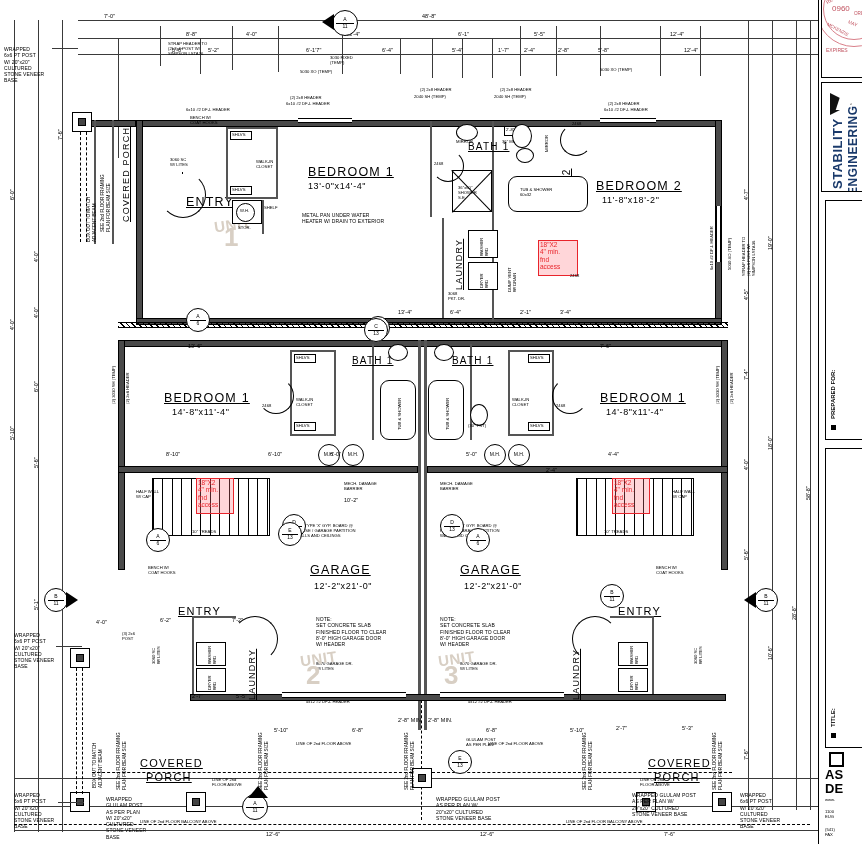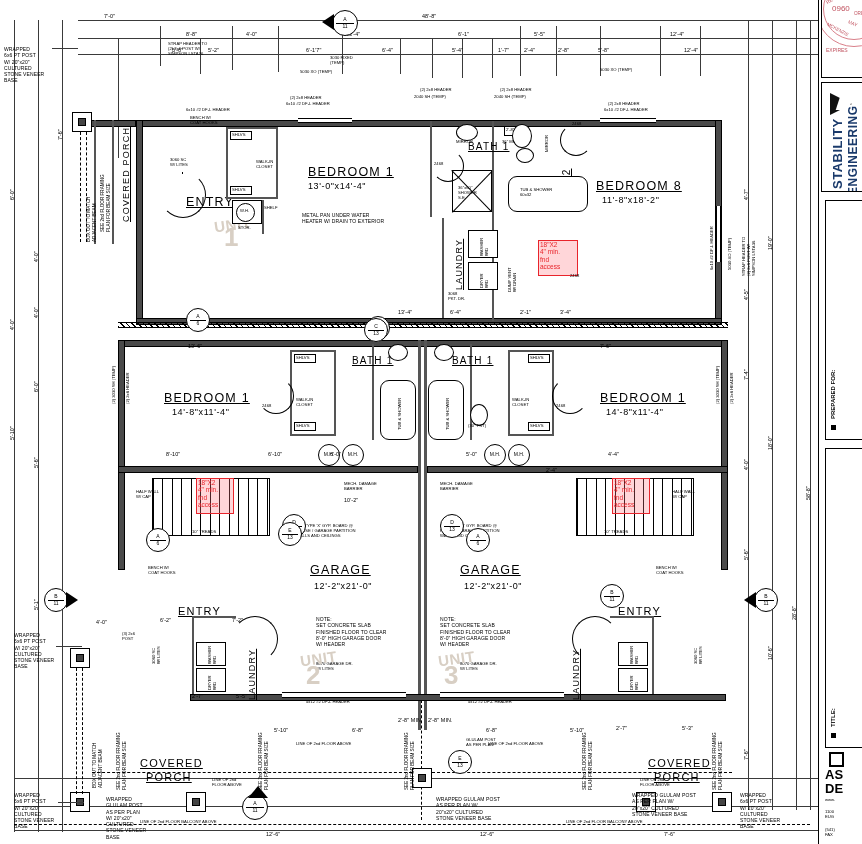--- a/index.html
+++ b/index.html
@@ -277,21 +277,21 @@
 
   <div class="redbox" style="left:538px;top:240px;width:38px;height:34px;"></div>
   <div class="t red" style="left:540px;top:241px;font-size:6.5px;line-height:1.15;white-space:pre;">18"X2
 4" min.
 fnd
 access</div>
   <div class="t tinyv" style="left:508px;top:292px;">DUMP VENT
 W/ DRAIN</div>
   <div class="t tiny" style="left:570px;top:274px;">2468</div>
 
-  <div class="t rm" style="left:596px;top:180px;">BEDROOM 8</div>
+  <div class="t rm" style="left:596px;top:180px;">BEDROOM 2</div>
   <div class="t rmsub" style="left:602px;top:196px;">11'-8"x18'-2"</div>
   <div class="t tiny" style="left:608px;top:102px;">(2) 2x8 HEADER</div>
   <div class="t tiny" style="left:604px;top:108px;">6x10 #2 DF-L HEADER</div>
   <div class="t tiny" style="left:600px;top:68px;">5030 XO (TEMP)</div>
   <div class="t tinyv" style="left:710px;top:270px;">6x10 #2 DF-L HEADER</div>
   <div class="t tinyv" style="left:728px;top:270px;">5030 XO (TEMP)</div>
   <div class="t tinyv" style="left:742px;top:276px;">STRAP HEADER TO
 (2) 2x6 POST W/
 SIMPSON LSTA36</div>
   <div class="ln v" style="left:716px;top:206px;height:56px;width:3px;background:#fff;border-left:1px solid #000;border-right:1px solid #000;"></div>

